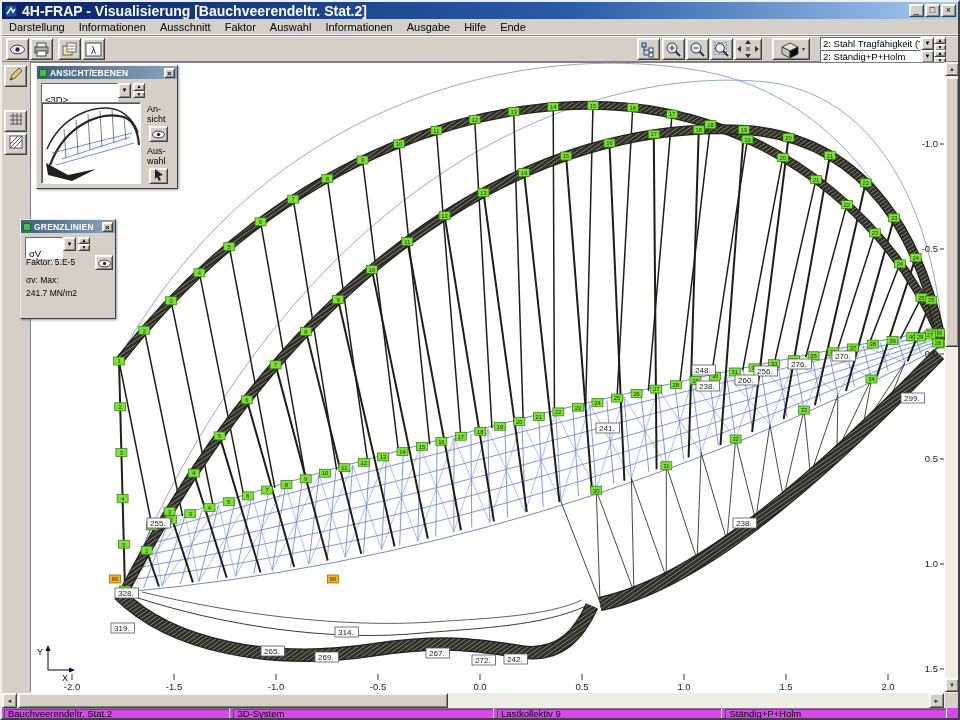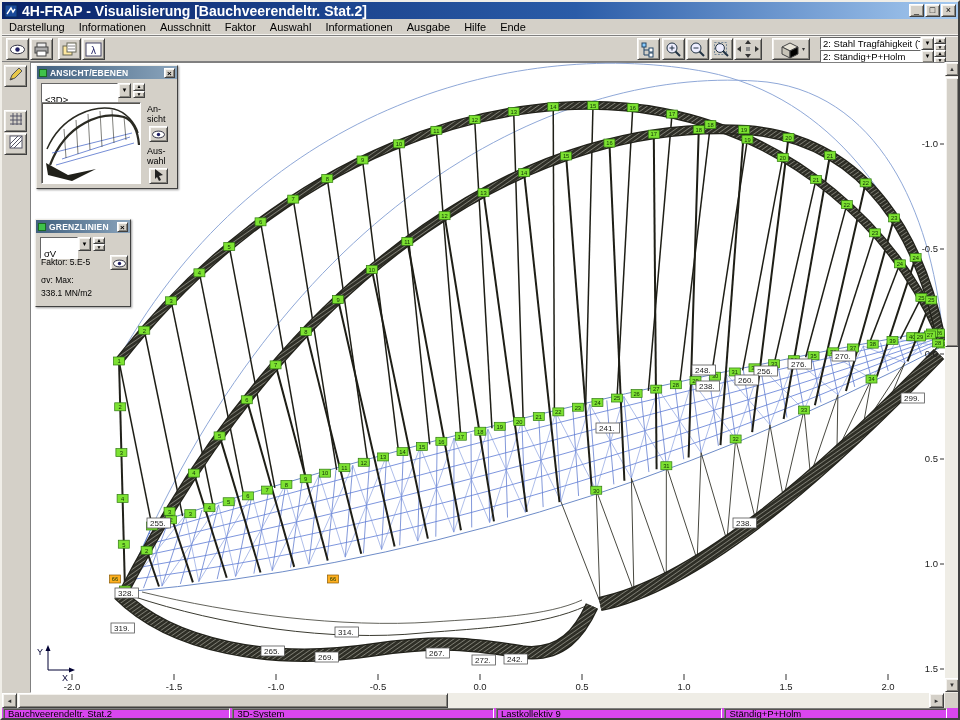--- a/index.html
+++ b/index.html
@@ -772,21 +772,21 @@
       <div>Aus-</div>
         <div>wahl</div>
     </div>
     <div class="pbtn b3" style="position:absolute;left:112px;top:102px;width:19px;height:16px">
       <span><svg width="12" height="13">
             <polygon points="2,1 10,7 6,8 8,12 6,13 4,9 2,11" fill="#222"></polygon>
           </svg></span>
     </div>
   </div>
 
-  <div class="panel" style="left:33px;top:217px;width:96px;height:88px">
+  <div class="panel" style="left:18px;top:217px;width:96px;height:100px">
     <div class="ptitle">
       <span class="picon"></span>
       <span>GRENZLINIEN</span>
       <span class="px b3">×</span>
     </div>
     <div style="position:absolute;left:4px;top:17px;display:flex">
       <span class="pfield" style="width:38px;height:14px">σV</span>
       <span class="drop b3" style="width:13px;height:14px;font-size:6px;line-height:12px;text-align:center">▼</span>
       <span class="spin" style="height:14px;margin-left:2px">
         <span class="s b3">▲</span>
@@ -794,21 +794,21 @@
       </span>
     </div>
     <div class="ptext" style="position:absolute;left:5px;top:37px">Faktor: 5.E-5</div>
     <div class="pbtn b3" style="position:absolute;left:74px;top:35px;width:18px;height:15px">
       <span><svg width="13" height="9">
             <ellipse cx="6.5" cy="4.5" rx="6" ry="3.4" fill="#fff" stroke="#334"></ellipse>
             <circle cx="6.5" cy="4.5" r="1.7" fill="#226"></circle>
           </svg></span>
     </div>
     <div class="ptext" style="position:absolute;left:5px;top:55px">σv: Max:</div>
-    <div class="ptext" style="position:absolute;left:5px;top:68px">338.1 MN/m2</div>
+    <div class="ptext" style="position:absolute;left:5px;top:68px">241.7 MN/m2</div>
   </div>
 
   <div class="vscroll">
     <span class="sbtn b3" style="left:0;top:0;width:14px;height:14px;line-height:13px">▲</span>
     <span class="vthumb b3" style="top:15px;height:270px"></span>
     <span class="sbtn b3" style="left:0;bottom:0;top:616px;width:14px;height:14px;line-height:13px">▼</span>
   </div>
   <div class="hscroll">
     <span class="sbtn b3" style="left:0;top:0;width:15px;height:15px;line-height:14px">◄</span>
     <span class="hthumb b3" style="left:16px;width:430px"></span>

